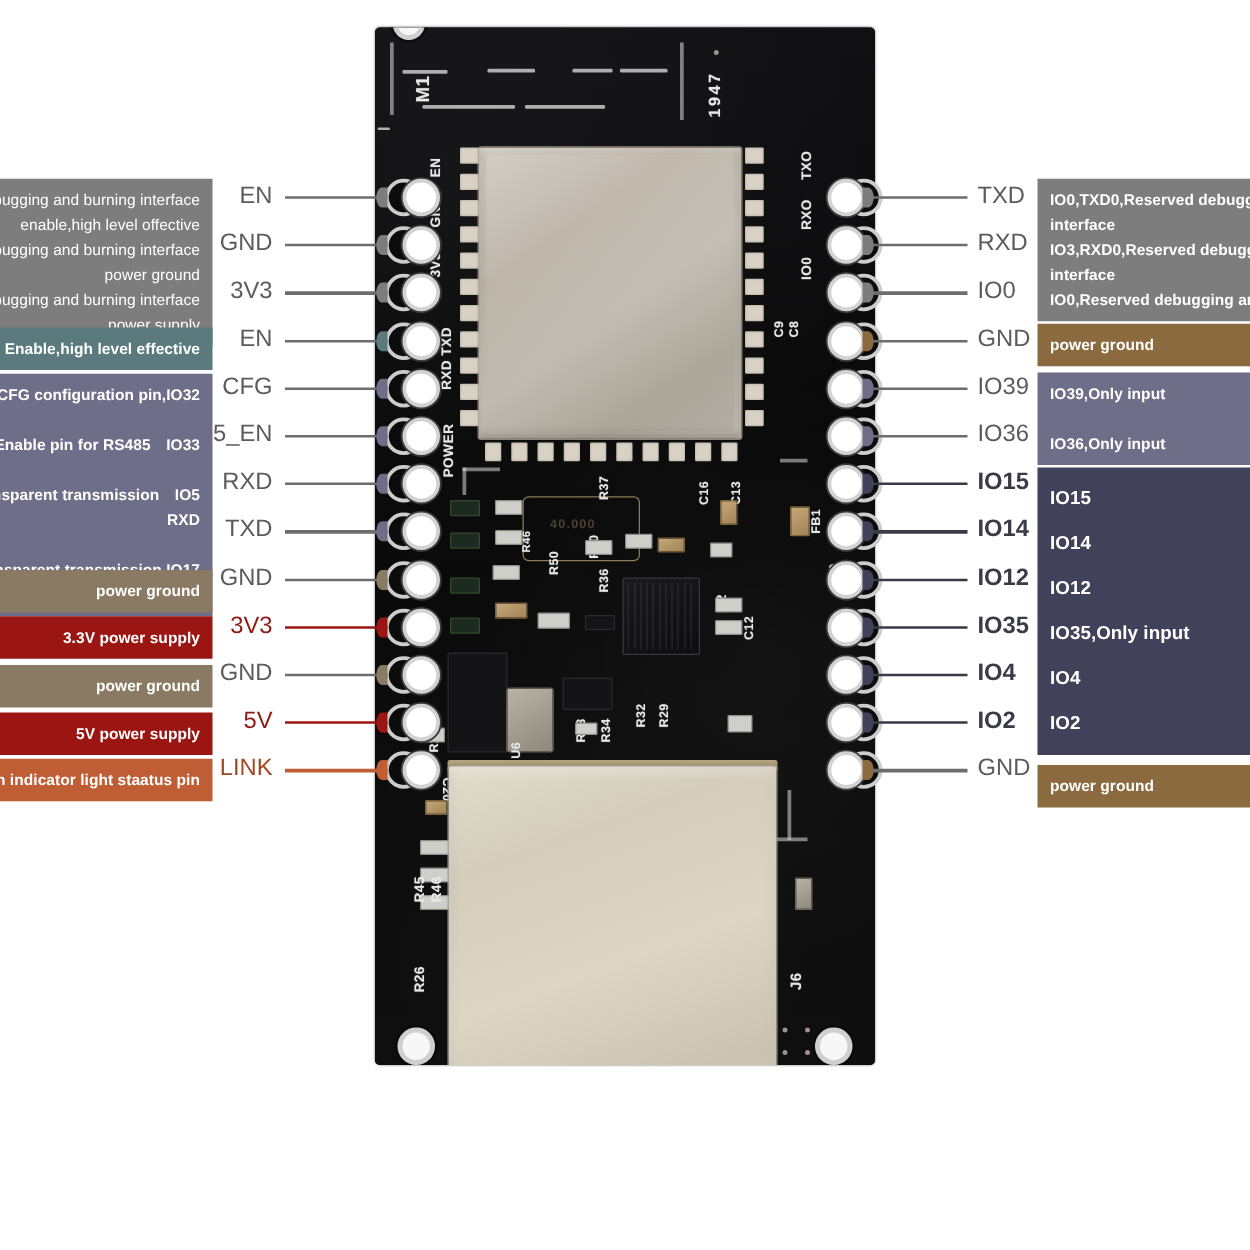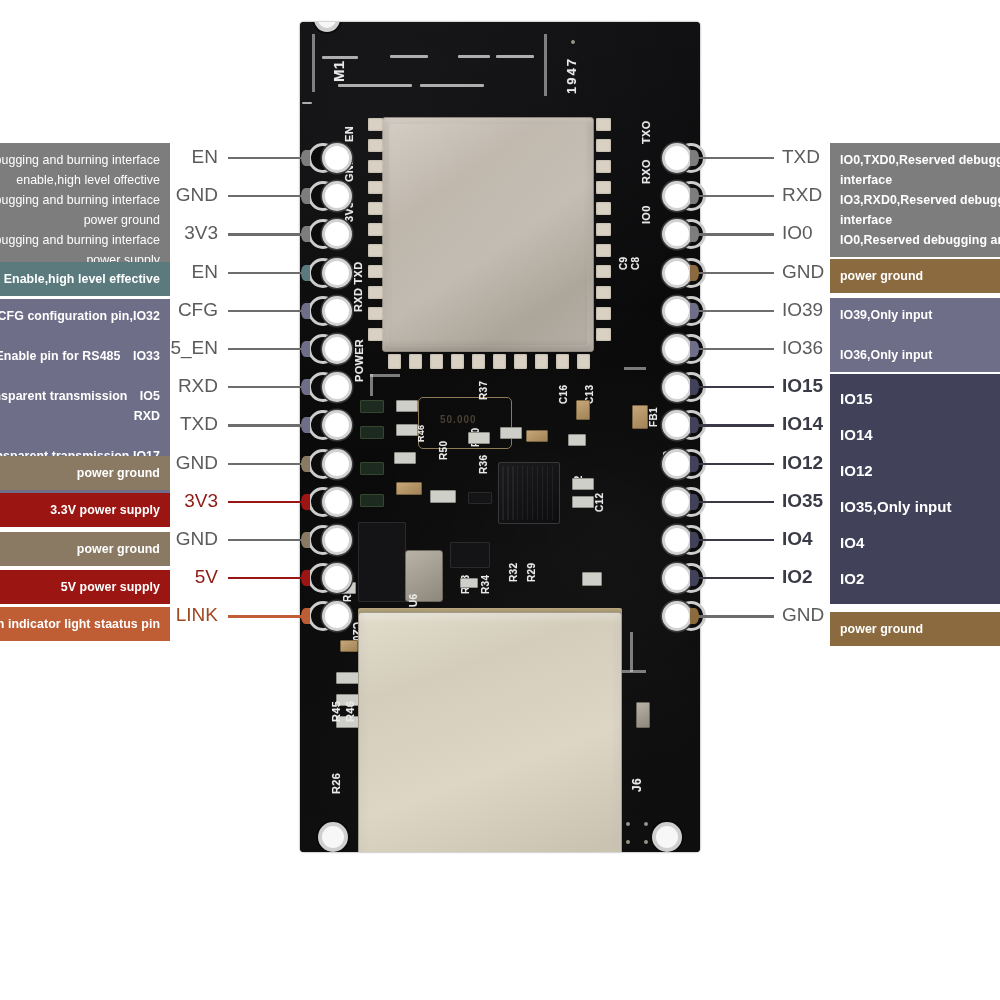--- a/index.html
+++ b/index.html
@@ -245,21 +245,21 @@
 
     <div class="silk silk-rot" style="left:340px; top:122px; font-size:11px;">TXO</div>
     <div class="silk silk-rot" style="left:340px; top:162px; font-size:11px;">RXO</div>
     <div class="silk silk-rot" style="left:340px; top:202px; font-size:11px;">IO0</div>
     <div class="silk silk-rot" style="left:330px; top:248px; font-size:10px;">C8</div>
     <div class="silk silk-rot" style="left:318px; top:248px; font-size:10px;">C9</div>
     <div class="silk silk-rot" style="left:348px; top:405px; font-size:10px;">FB1</div>
     <div class="silk silk-rot" style="left:362px; top:448px; font-size:10px;">C10</div>
 
     <div class="comp xtal" style="left:118px; top:375px; width:94px; height:52px;"></div>
-    <div class="silk" style="left:140px; top:392px; font-size:10px; color:#4a4034; text-shadow:none; letter-spacing:1px;">50.000</div>
+    <div class="silk" style="left:140px; top:392px; font-size:10px; color:#4a4034; text-shadow:none; letter-spacing:1px;">40.000</div>
     <div class="silk silk-rot" style="left:116px; top:420px; font-size:9px;">R46</div>
 
     <div class="comp qfn" style="left:198px; top:440px; width:62px; height:62px;"></div>
     <div class="silk silk-rot" style="left:272px; top:468px; font-size:11px;">U2</div>
 
     <div class="comp comp-blk" style="left:58px; top:500px; width:48px; height:80px;"></div>
     <div class="comp comp-silver" style="left:105px; top:528px; width:38px; height:52px; border-radius:3px;"></div>
     <div class="silk silk-rot" style="left:108px; top:585px; font-size:10px;">U6</div>
 
     <div class="silk silk-rot" style="left:178px; top:378px; font-size:10px;">R37</div>

